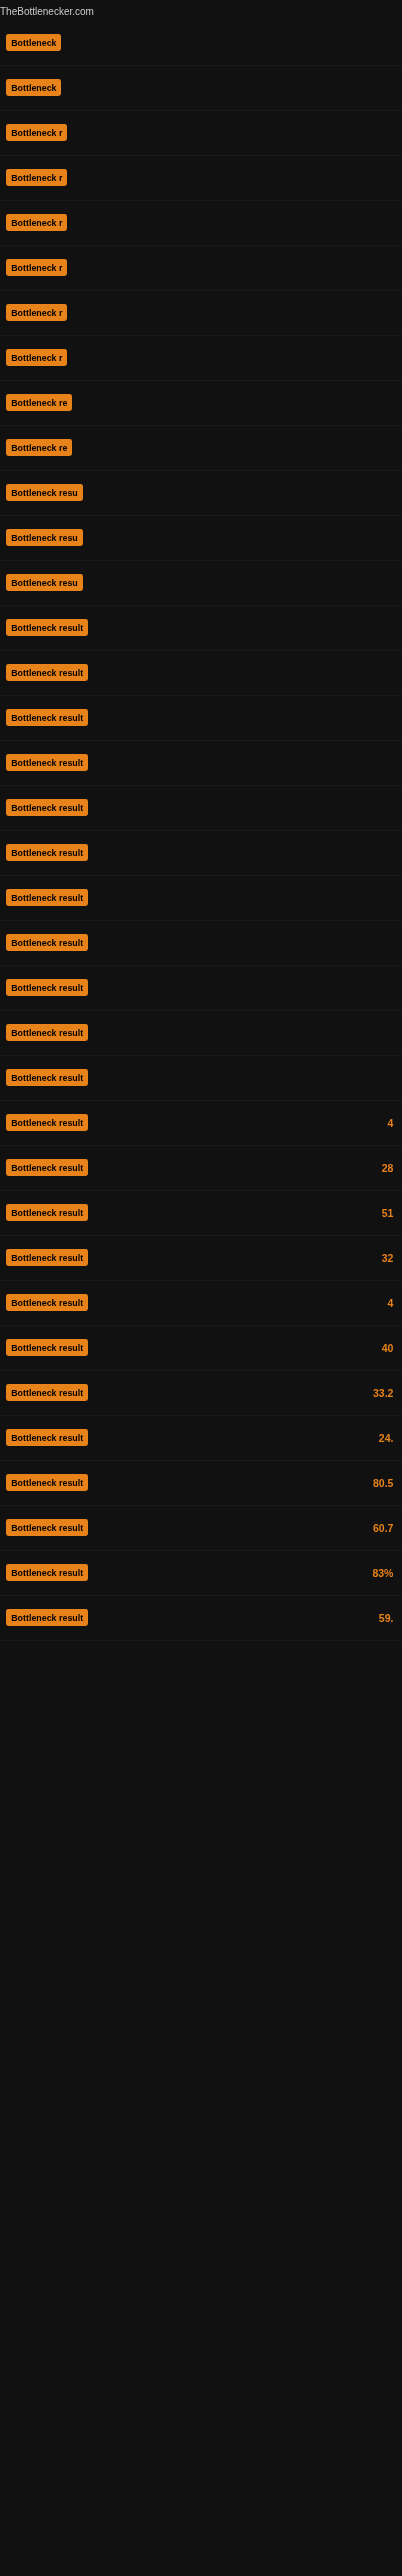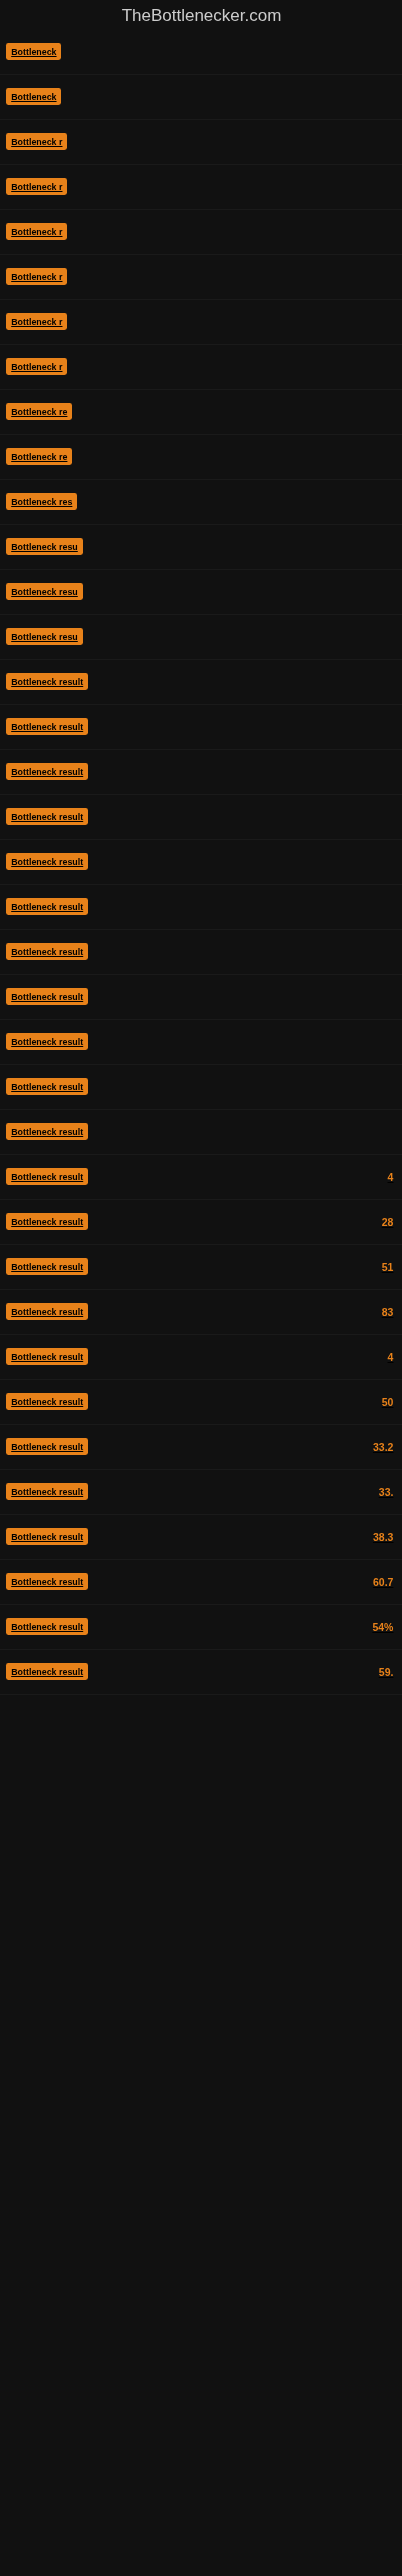--- a/index.html
+++ b/index.html
@@ -4,32 +4,30 @@
   <style>
     * { margin: 0; padding: 0; box-sizing: border-box; }
     body {
       background: #111;
       font-family: Arial, sans-serif;
       width: 403px;
       min-height: 2576px;
       position: relative;
     }
     .site-title {
-      text-align: center;
       color: #ccc;
-      font-size: 17px;
+      font-size: 10px;
       padding: 6.4px 0 3.2px 0;
     }
     .row {
       display: flex;
       align-items: center;
       padding: 3.2px 6.4px;
       min-height: 45px;
       border-bottom: 0.8px solid #1a1a1a;
-      text-decoration: underline;
     }
     .label {
       background: #e8821a;
       color: #000;
       font-size: 8.9px;
       font-weight: bold;
       padding: 3.2px 4.8px;
       border-radius: 2.4px;
       white-space: nowrap;
       overflow: hidden;
@@ -73,23 +71,20 @@
     <div class="row">
       <span class="label">Bottleneck r</span>
     </div>
     <div class="row">
       <span class="label">Bottleneck re</span>
     </div>
     <div class="row">
       <span class="label">Bottleneck re</span>
     </div>
     <div class="row">
-      <span class="label">Bottleneck res</span>
-    </div>
-    <div class="row">
       <span class="label">Bottleneck resu</span>
     </div>
     <div class="row">
       <span class="label">Bottleneck resu</span>
     </div>
     <div class="row">
       <span class="label">Bottleneck resu</span>
     </div>
     <div class="row">
       <span class="label">Bottleneck result</span>
@@ -131,48 +126,48 @@
     <div class="row">
       <span class="label">Bottleneck result</span>
       <span class="value">28</span>
     </div>
     <div class="row">
       <span class="label">Bottleneck result</span>
       <span class="value">51</span>
     </div>
     <div class="row">
       <span class="label">Bottleneck result</span>
-      <span class="value">83</span>
+      <span class="value">32</span>
     </div>
     <div class="row">
       <span class="label">Bottleneck result</span>
       <span class="value">4</span>
     </div>
     <div class="row">
       <span class="label">Bottleneck result</span>
-      <span class="value">50</span>
+      <span class="value">40</span>
     </div>
     <div class="row">
       <span class="label">Bottleneck result</span>
       <span class="value">33.2</span>
     </div>
     <div class="row">
       <span class="label">Bottleneck result</span>
-      <span class="value">33.</span>
+      <span class="value">24.</span>
     </div>
     <div class="row">
       <span class="label">Bottleneck result</span>
-      <span class="value">38.3</span>
+      <span class="value">80.5</span>
     </div>
     <div class="row">
       <span class="label">Bottleneck result</span>
       <span class="value">60.7</span>
     </div>
     <div class="row">
       <span class="label">Bottleneck result</span>
-      <span class="value">54%</span>
+      <span class="value">83%</span>
     </div>
     <div class="row">
       <span class="label">Bottleneck result</span>
       <span class="value">59.</span>
     </div>
   </div>
 
 
 </body></html>

